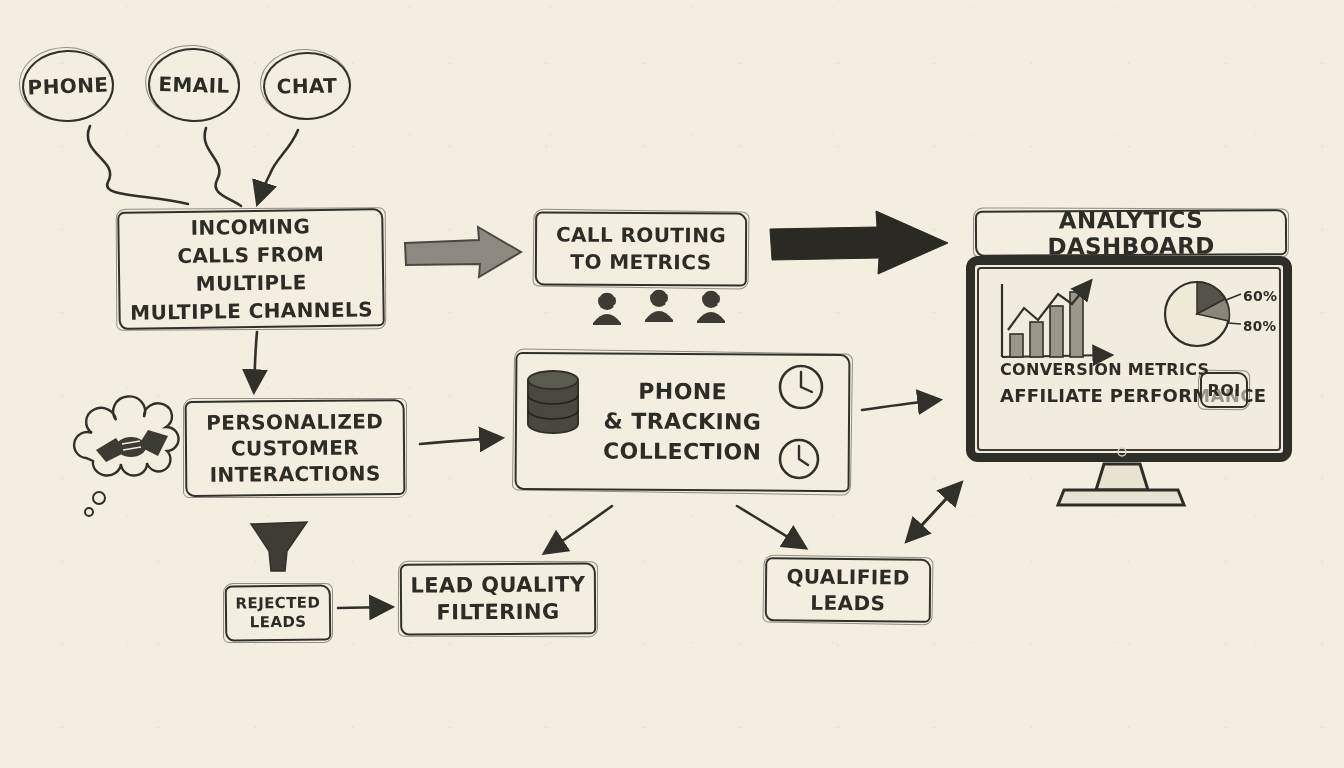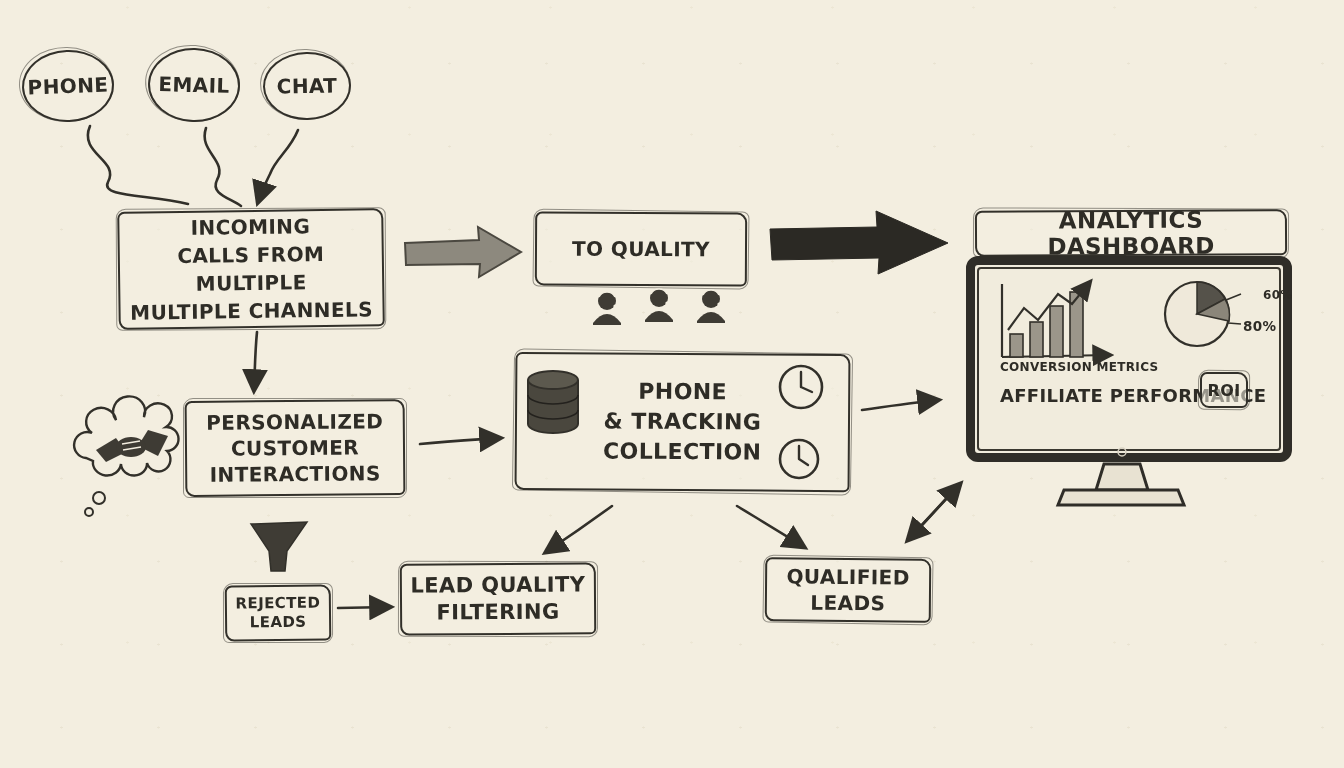--- a/index.html
+++ b/index.html
@@ -60,21 +60,22 @@
   <span>CHAT</span>
 </div>
 
 <div class="box" style="left:118px;top:210px;width:266px;height:118px;font-size:20px;line-height:1.4;transform:rotate(-0.8deg);">
   <span class="line">INCOMING</span>
   <span class="line">CALLS FROM MULTIPLE</span>
   <span class="line">MULTIPLE CHANNELS</span>
 </div>
 
 <div class="box" style="left:535px;top:212px;width:212px;height:74px;font-size:20px;line-height:1.35;transform:rotate(0.3deg);">
-  <span class="line">TO QUALITY</span>
+  <span class="line">CALL ROUTING</span>
+  <span class="line">TO METRICS</span>
 </div>
 
 <div class="box" style="left:975px;top:210px;width:312px;height:46px;font-size:23px;transform:rotate(-0.3deg);">
   <span class="line">ANALYTICS DASHBOARD</span>
 </div>
 
 <div class="box" style="left:185px;top:400px;width:220px;height:96px;font-size:20px;line-height:1.3;transform:rotate(-0.5deg);">
   <span class="line">PERSONALIZED</span>
   <span class="line">CUSTOMER</span>
   <span class="line">INTERACTIONS</span>
@@ -98,26 +99,26 @@
 
 <div class="box" style="left:225px;top:585px;width:106px;height:56px;font-size:15px;line-height:1.3;transform:rotate(-0.6deg);">
   <span class="line">REJECTED</span>
   <span class="line">LEADS</span>
 </div>
 
 <div class="monitor-frame">
   <div class="monitor-screen"></div>
 </div>
 
-<span class="stext" style="left:1000px;top:360px;font-size:12px;">CONVERSION METRICS</span>
+<span class="stext" style="left:1000px;top:360px;font-size:16px;">CONVERSION METRICS</span>
 <span class="stext" style="left:1000px;top:385px;font-size:18px;">AFFILIATE PERFORMANCE</span>
 <div class="box" style="left:1200px;top:372px;width:48px;height:36px;font-size:16px;">
   <span class="line">ROI</span>
 </div>
-<span class="stext" style="left:1243px;top:288px;font-size:12px;margin-left:20px;">60%</span>
+<span class="stext" style="left:1243px;top:288px;font-size:14px;">60%</span>
 <span class="stext" style="left:1243px;top:318px;font-size:13.5px;text-align:right;">80%</span>
 
 <svg class="overlay" width="1344" height="768" viewBox="0 0 1344 768">
   <defs>
     <marker id="ah" markerWidth="10" markerHeight="10" refX="8" refY="5" orient="auto">
       <path d="M0,0 L10,5 L0,10 z" fill="#32302a"></path>
     </marker>
   </defs>
 
   <g stroke="#32302a" stroke-width="2.6" fill="none" stroke-linecap="round">

